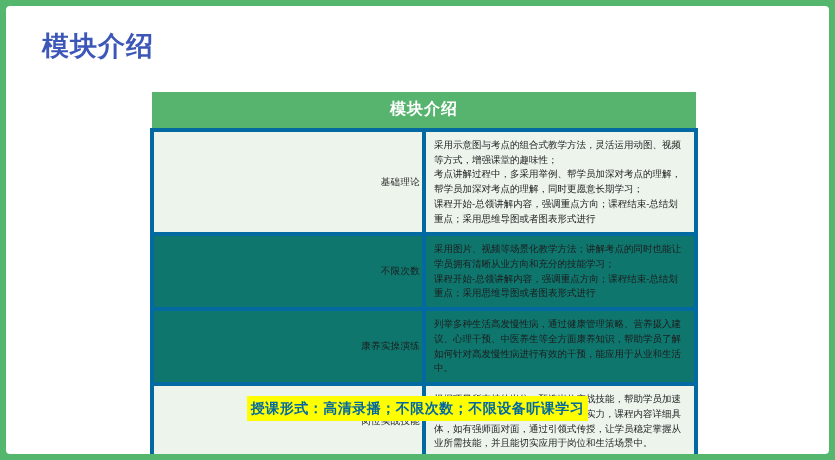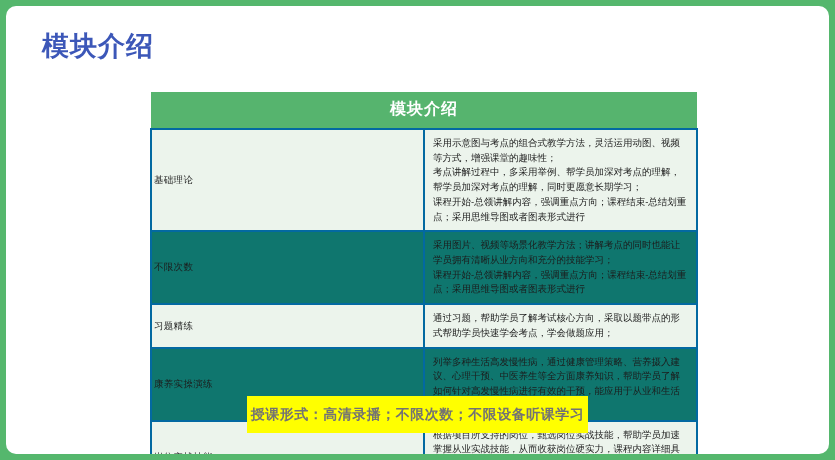--- a/index.html
+++ b/index.html
@@ -13,21 +13,21 @@
     background: #55b76d;
     position: relative;
   }
 
   
   #slide-card {
     position: absolute;
     left: 6px; top: 6px;
     width: 823px; height: 448px;
     background: #ffffff;
-    border-radius: 10px;
+    border-radius: 4px;
     overflow: hidden;
   }
 
   
   #watermark {
     position: absolute;
     left: 150px; top: 120px;
     width: 520px; height: 260px;
     pointer-events: none;
     z-index: 3;
@@ -81,28 +81,28 @@
     font-size: 11px;
     font-weight: bold;
     text-align: center;
     padding: 8px 0;
     border: 1px solid #ffffff;
   }
   #module-table th.col-name { width: 78px; }
   #module-table th.col-desc { width: 470px; }
 
   #module-table td {
-    border: 2px solid #0369a1;
+    border: 4px solid #0369a1;
     vertical-align: middle;
     font-size: 9.5px;
     color: #1c1c1c;
     line-height: 1.55;
   }
   #module-table td.cell-name {
-    text-align: left;
+    text-align: right;
     padding: 5px 2px;
     white-space: nowrap;
     letter-spacing: .3px;
   }
   #module-table td.cell-desc {
     padding: 6px 7px 6px 8px;
     text-align: left;
   }
   #module-table tbody tr.row-even td { background: #0f766e; }
   #module-table tbody tr.row-odd  td { background: #ecf4ec; }
@@ -112,24 +112,24 @@
   #footer-note {
     position: absolute;
     left: 0; right: 0;
     top: 390px;
     text-align: center;
     z-index: 5;
   }
   #footer-note .hl {
     display: inline-block;
     background: #ffff00;
-    color: #737373;
+    color: #0369a1;
     font-size: 14px;
     font-weight: bold;
-    padding: 8px 4px;
+    padding: 2px 4px;
     letter-spacing: .5px;
     line-height: 1.5;
   }
 </style>
 </head>
 <body>
 
 <div id="slide-card">
 
   <div id="page-title">模块介绍</div>
@@ -153,26 +153,20 @@
             <p>课程开始-总领讲解内容，强调重点方向；课程结束-总结划重点；采用思维导图或者图表形式进行</p>
           </td>
         </tr>
         <tr class="row-even">
           <td class="cell-name">不限次数</td>
           <td class="cell-desc">
             <p>采用图片、视频等场景化教学方法；讲解考点的同时也能让学员拥有清晰从业方向和充分的技能学习；</p>
             <p>课程开始-总领讲解内容，强调重点方向；课程结束-总结划重点；采用思维导图或者图表形式进行</p>
           </td>
         </tr>
-        <tr class="row-odd">
-          <td class="cell-name">习题精练</td>
-          <td class="cell-desc">
-            <p>通过习题，帮助学员了解考试核心方向，采取以题带点的形式帮助学员快速学会考点，学会做题应用；</p>
-          </td>
-        </tr>
         <tr class="row-even">
           <td class="cell-name">康养实操演练</td>
           <td class="cell-desc">
             <p>列举多种生活高发慢性病，通过健康管理策略、营养摄入建议、心理干预、中医养生等全方面康养知识，帮助学员了解如何针对高发慢性病进行有效的干预，能应用于从业和生活中。</p>
           </td>
         </tr>
         <tr class="row-odd">
           <td class="cell-name">岗位实战技能</td>
           <td class="cell-desc">
             <p>根据项目所支持的岗位，甄选岗位实战技能，帮助学员加速掌握从业实战技能，从而收获岗位硬实力，课程内容详细具体，如有强师面对面，通过引领式传授，让学员稳定掌握从业所需技能，并且能切实应用于岗位和生活场景中。</p>

